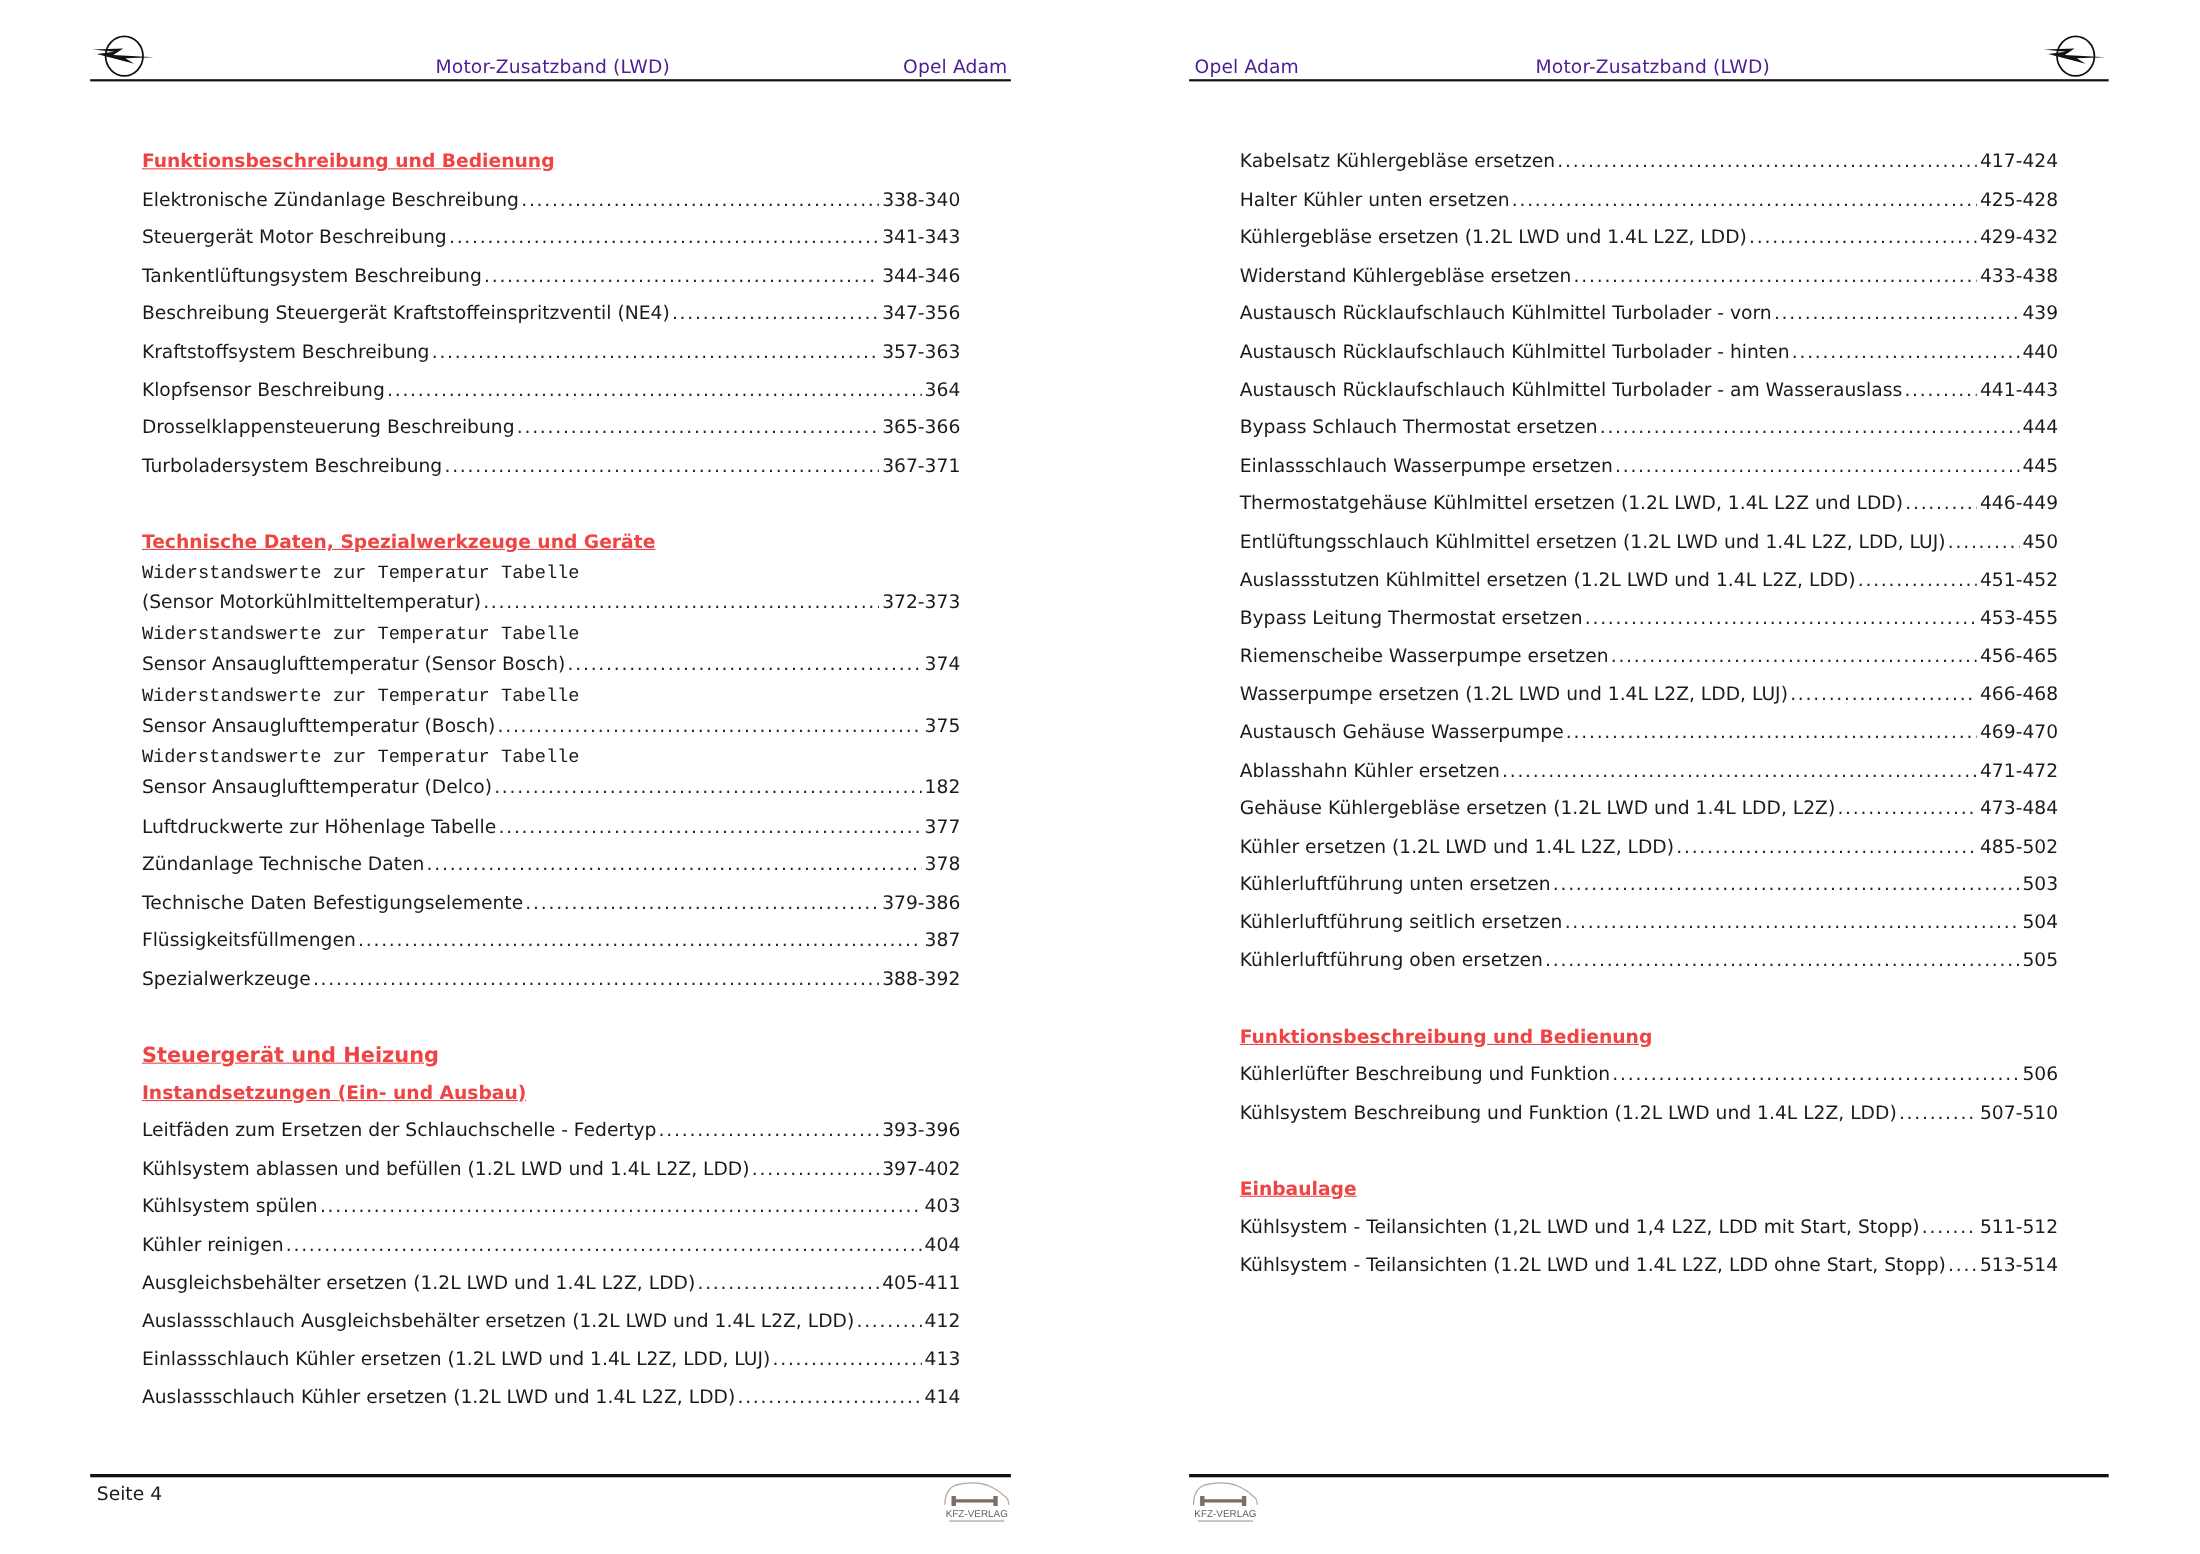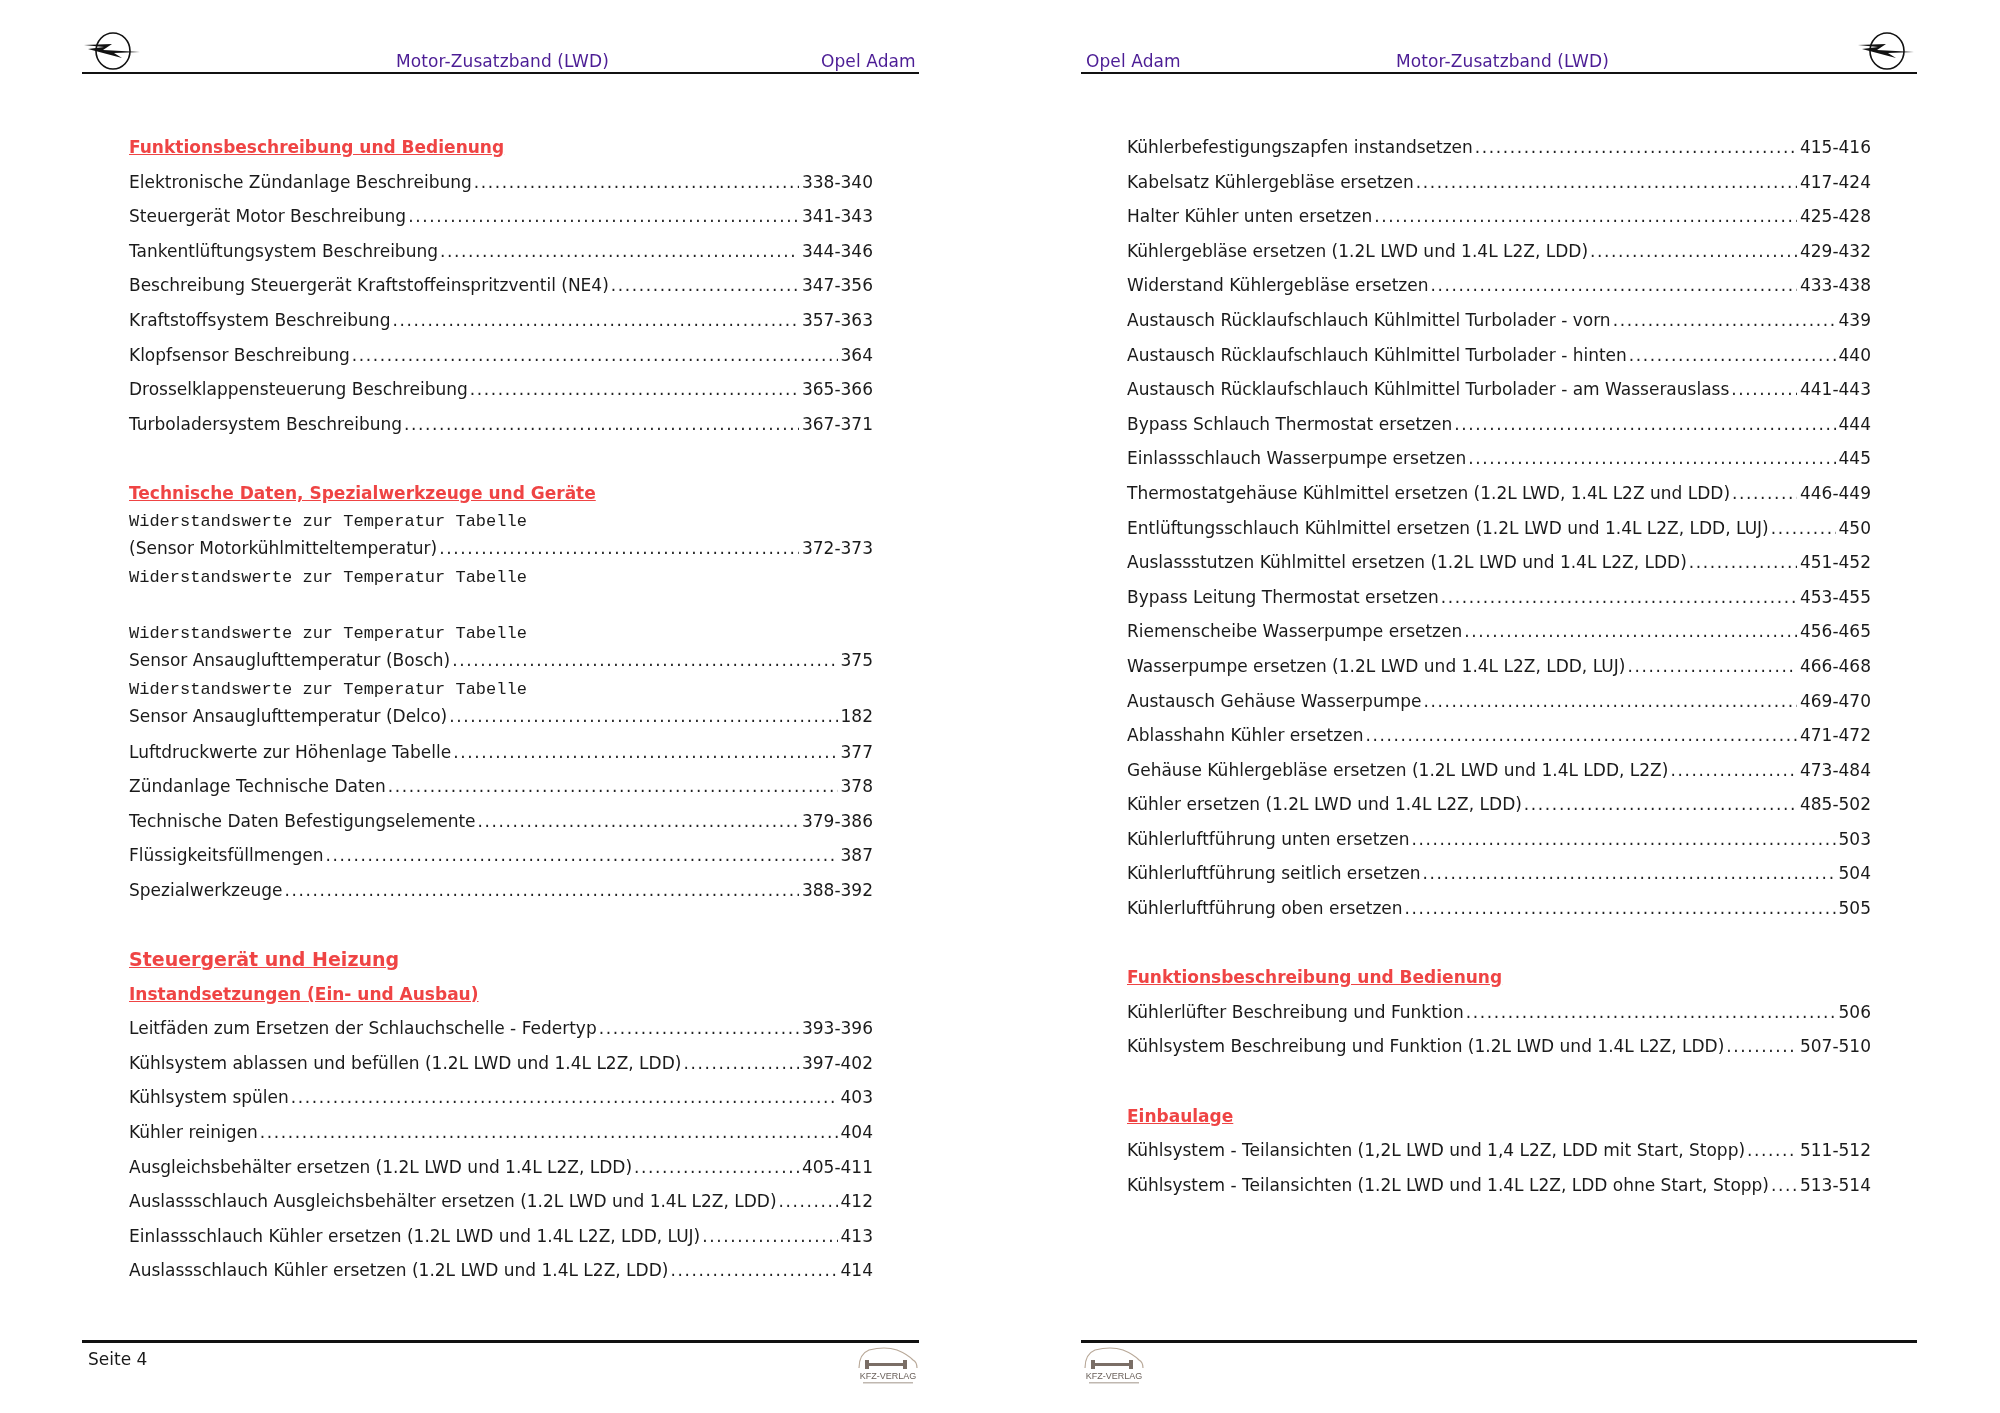--- a/index.html
+++ b/index.html
@@ -101,20 +101,25 @@
     <div class="row two">
         <div class="l1">Widerstandswerte zur Temperatur Tabelle</div>
         <div class="l2">
           <span class="t">(Sensor Motorkühlmitteltemperatur)</span>
           <span class="dots"></span>
           <span class="p">372-373</span>
         </div>
       </div>
     <div class="row two">
         <div class="l1">Widerstandswerte zur Temperatur Tabelle</div>
+        <div class="l2">
+          <span class="t">Sensor Ansauglufttemperatur (Sensor Bosch)</span>
+          <span class="dots"></span>
+          <span class="p">374</span>
+        </div>
       </div>
     <div class="row two">
         <div class="l1">Widerstandswerte zur Temperatur Tabelle</div>
         <div class="l2">
           <span class="t">Sensor Ansauglufttemperatur (Bosch)</span>
           <span class="dots"></span>
           <span class="p">375</span>
         </div>
       </div>
     <div class="row two">
@@ -210,25 +215,20 @@
   <div class="hdr-text" style="left:86px;">Opel Adam</div>
   <div class="hdr-text" style="left:396px;">Motor-Zusatzband (LWD)</div>
   <svg class="opel-logo" viewBox="0 0 62 42">
     <ellipse cx="31" cy="21" rx="17" ry="18" fill="none" stroke="#111" stroke-width="1.6"></ellipse>
     <path d="M2 15 L30 14 L21 20 L58 22 L32 23 L40 28 L6 19 L22 17 Z" fill="#111"></path>
   </svg>
   <div class="hdr-line"></div>
 
   <div class="toc">
     <div class="row">
-        <span class="t">Kühlerbefestigungszapfen instandsetzen</span>
-        <span class="dots"></span>
-        <span class="p">415-416</span>
-      </div>
-    <div class="row">
         <span class="t">Kabelsatz Kühlergebläse ersetzen</span>
         <span class="dots"></span>
         <span class="p">417-424</span>
       </div>
     <div class="row">
         <span class="t">Halter Kühler unten ersetzen</span>
         <span class="dots"></span>
         <span class="p">425-428</span>
       </div>
     <div class="row">

